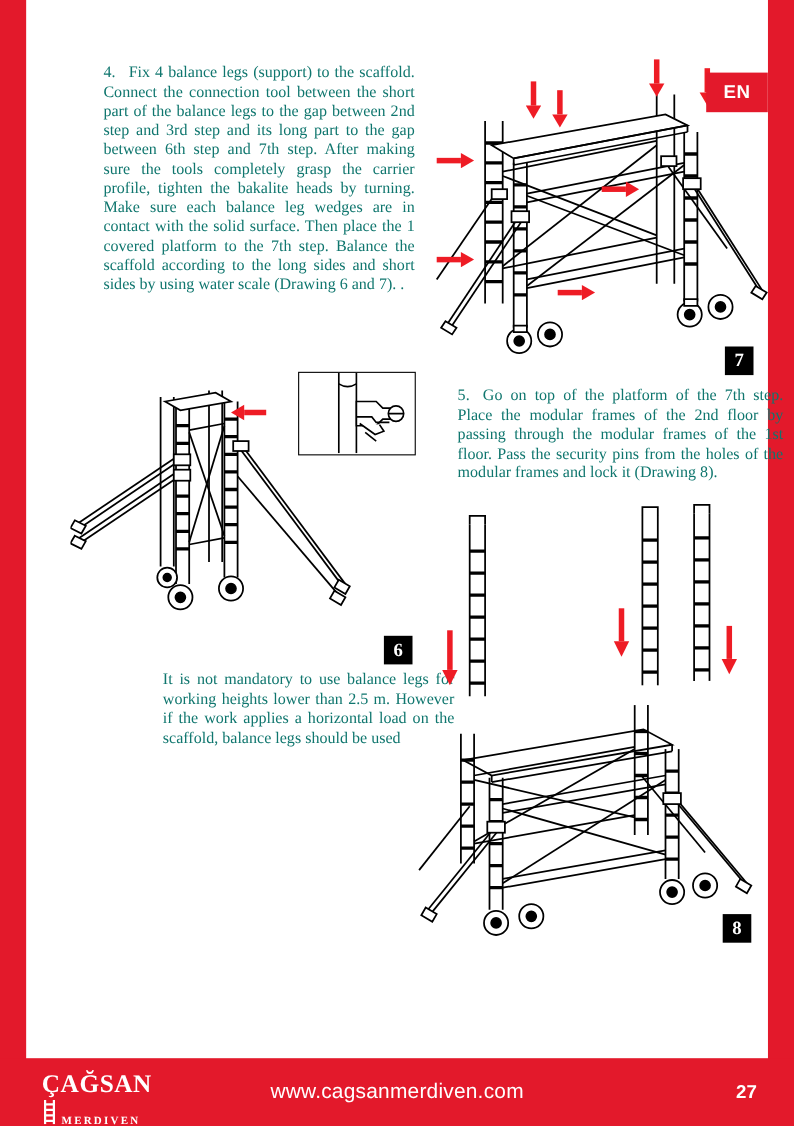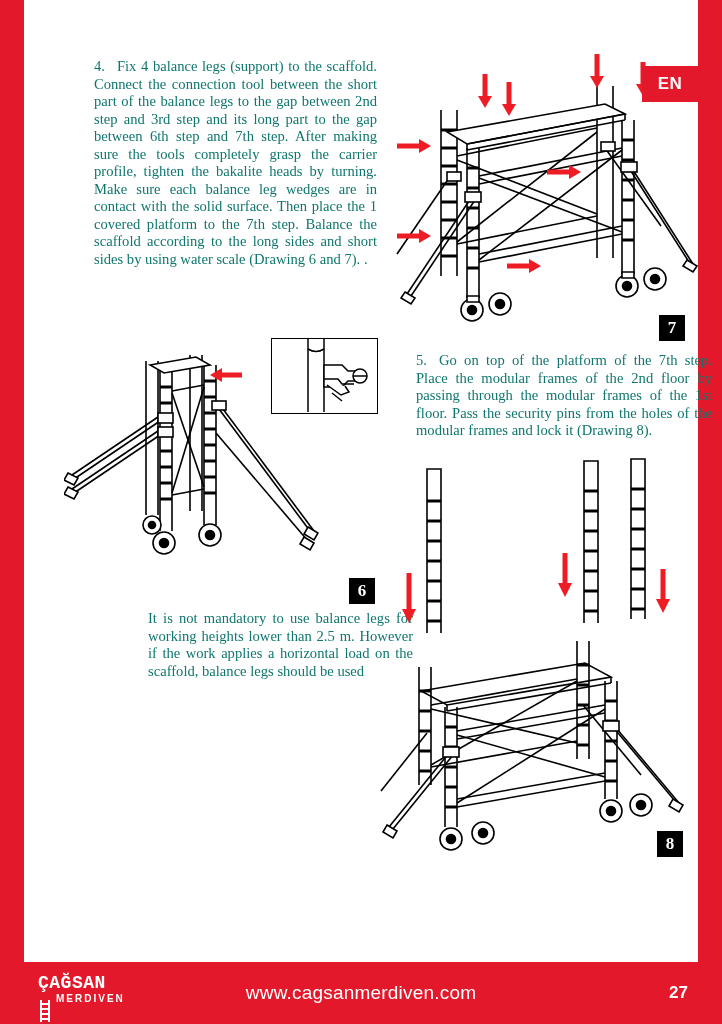--- a/index.html
+++ b/index.html
@@ -113,31 +113,31 @@
     font-weight: bold;
     font-size: 17px;
   }
   .brand {
     position: absolute;
     left: 38px; top: 12px;
     color: #ffffff;
     line-height: 1;
   }
   .brand-main {
-    font-family: Liberation Mono, monospace;
+    font-family: Liberation Serif, serif;
     font-weight: bold;
-    font-size: 18px;
+    font-size: 23px;
     letter-spacing: 0.5px;
   }
   .brand-sub {
-    font-family: Liberation Sans, sans-serif;
+    font-family: Liberation Serif, serif;
     font-weight: bold;
     font-size: 10px;
     letter-spacing: 2px;
-    margin-top: 2px;
+    margin-top: 18px;
     margin-left: 18px;
   }
   .brand-mark {
     position: absolute;
     left: 0px; top: 26px;
     width: 14px; height: 22px;
   }
 </style>
 </head>
 <body>

